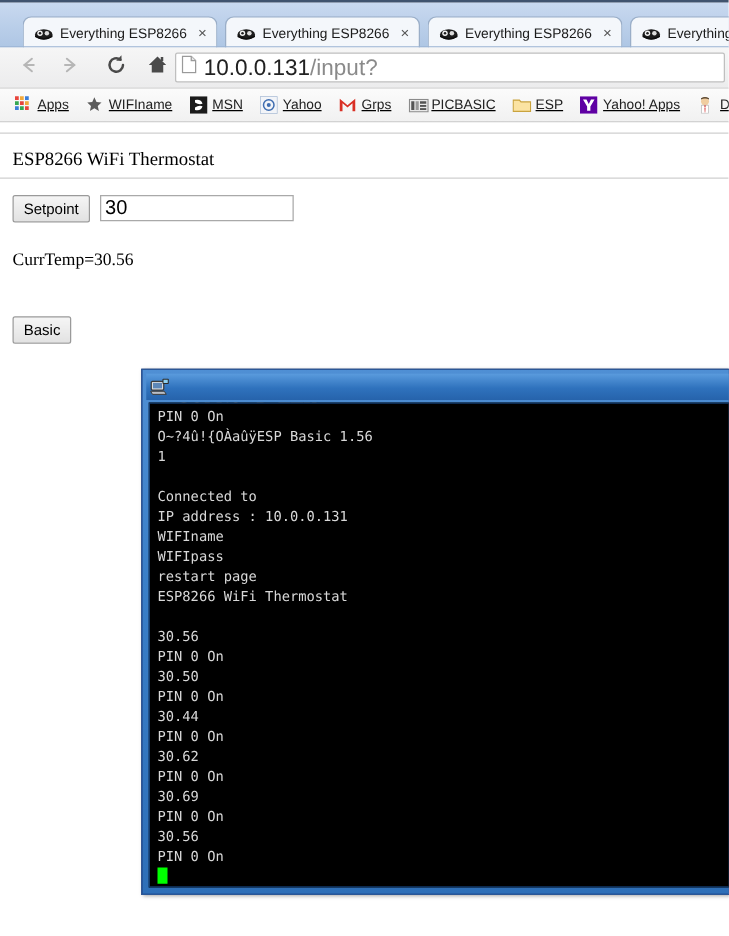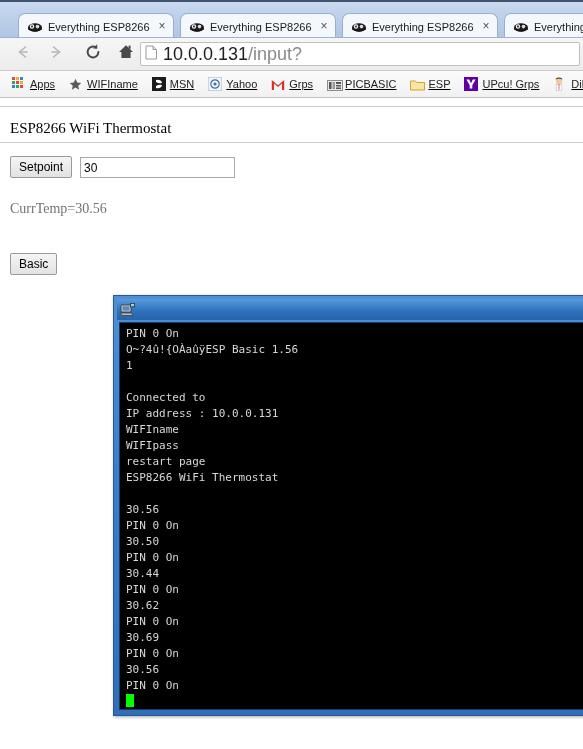--- a/index.html
+++ b/index.html
@@ -106,42 +106,42 @@
   }
   .page-heading {
     position: absolute; left: 10px; top: 22px;
     font-family: "Liberation Serif", serif;
     font-size: 15px; color: #000;
   }
   .hr {
     position: absolute; left: 0; width: 583px; height: 0;
     border-top: 1px solid #cfcfcf;
   }
-  .form-row { position: absolute; left: 10px; top: 58px; display: flex; align-items: flex-end; }
+  .form-row { position: absolute; left: 10px; top: 58px; display: flex; align-items: flex-start; }
   .btn {
     font-family: "Liberation Sans", sans-serif;
     font-size: 12px; color: #000;
     background: linear-gradient(to bottom, #f5f5f5, #e2e2e2);
     border: 1px solid #9a9a9a;
     border-radius: 2px;
     padding: 3px 8px;
   }
   .txtinput {
     margin-left: 8px;
     width: 155px; height: 21px;
     border: 1px solid #a9a9a9;
     font-family: "Liberation Sans", sans-serif;
-    font-size: 12px; color: #000;
+    font-size: 16px; color: #000;
     padding: 0 3px;
     background: #fff;
   }
   .status-block {
     position: absolute; left: 10px; top: 101px;
     font-family: "Liberation Serif", serif;
-    font-size: 14px; color: #737373; line-height: 20px;
+    font-size: 14px; color: #000000; line-height: 20px;
   }
   .exit-row { position: absolute; left: 10px; top: 155px; }
 
   
   .putty {
     position: absolute; left: 113px; top: 295px; width: 482px; height: 421px;
     background: #0a246a;
     border: 1px solid #2b5797;
     box-shadow: 1px 1px 3px rgba(0,0,0,.35);
   }
@@ -378,21 +378,21 @@
         <span class="bm-label">ESP</span>
       </div>
 
       <div class="bm">
         <span class="bm-ico">
           <svg width="14" height="14" viewBox="0 0 14 14">
             <rect x="0" y="0" width="14" height="14" fill="#5f00a3"></rect>
             <path d="M2.4 2.6 L5.2 2.6 L7 6.2 L8.8 2.6 L11.6 2.6 L8.3 8.2 L8.3 11.6 L5.7 11.6 L5.7 8.2 Z" fill="#ffffff"></path>
           </svg>
         </span>
-        <span class="bm-label">UPcu! Grps</span>
+        <span class="bm-label">Yahoo! Apps</span>
       </div>
 
       <div class="bm">
         <span class="bm-ico">
           <svg width="12" height="14" viewBox="0 0 12 14">
             <ellipse cx="6" cy="4" rx="3.2" ry="3.4" fill="#f0cda0"></ellipse>
             <path d="M2.8 1.6 Q6 -0.6 9.2 1.6 L9.2 2.6 Q6 1 2.8 2.6 Z" fill="#5d4a33"></path>
             <rect x="3.2" y="7.2" width="5.6" height="6.4" fill="#ffffff" stroke="#bbb" stroke-width=".6"></rect>
             <path d="M5.2 7.4 L6 9.2 L6.8 7.4" fill="#cf2020"></path>
             <path d="M5.6 9.2 L6.4 9.2 L6.2 13 L5.8 13 Z" fill="#cf2020"></path>

